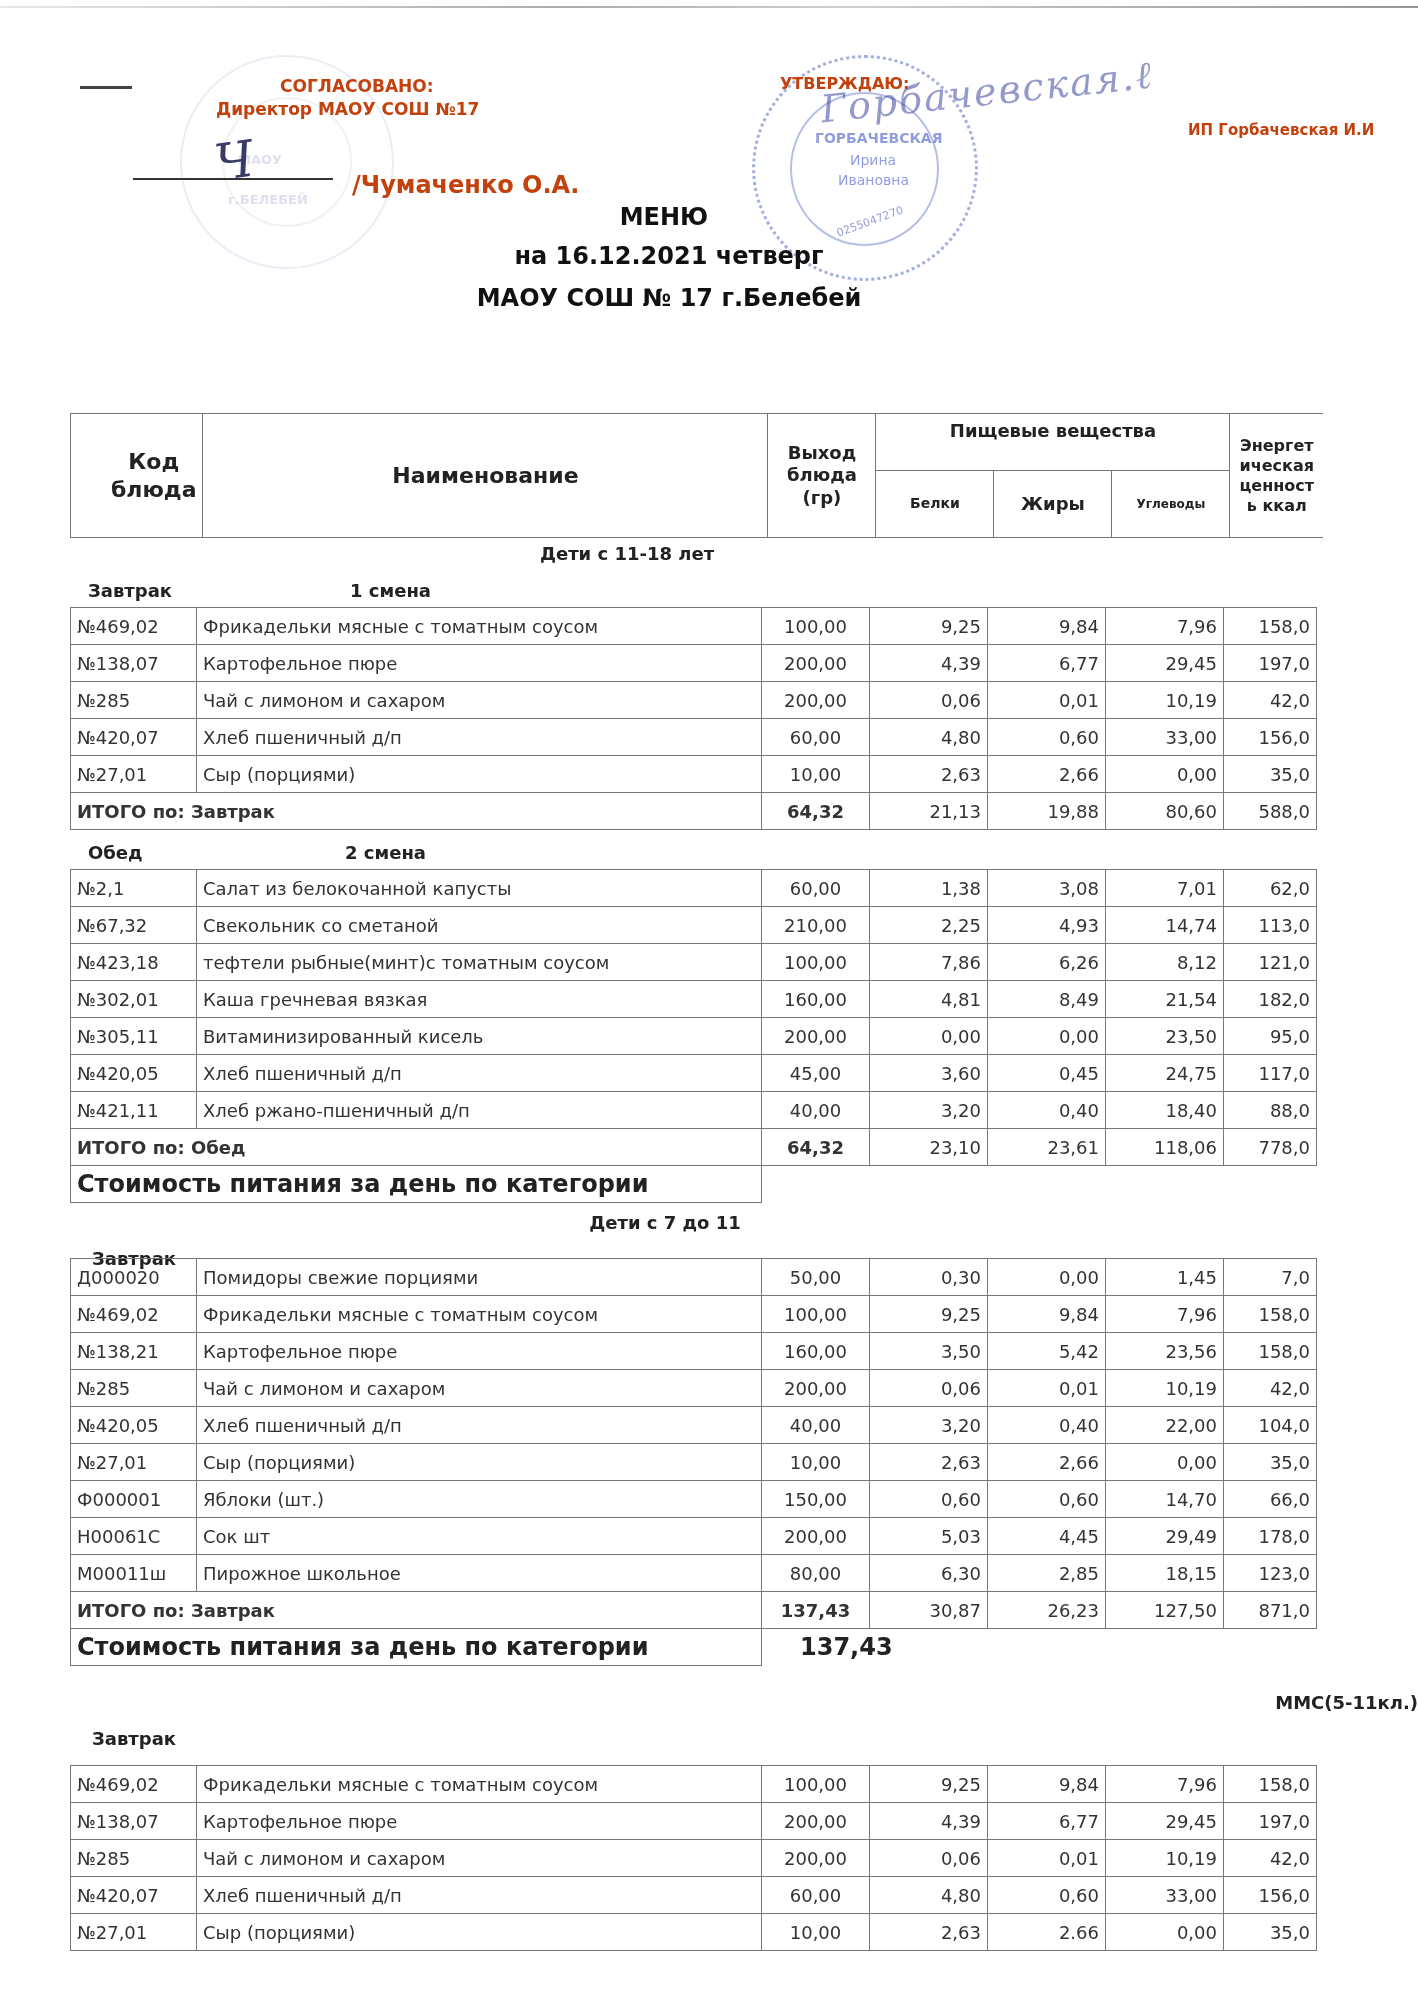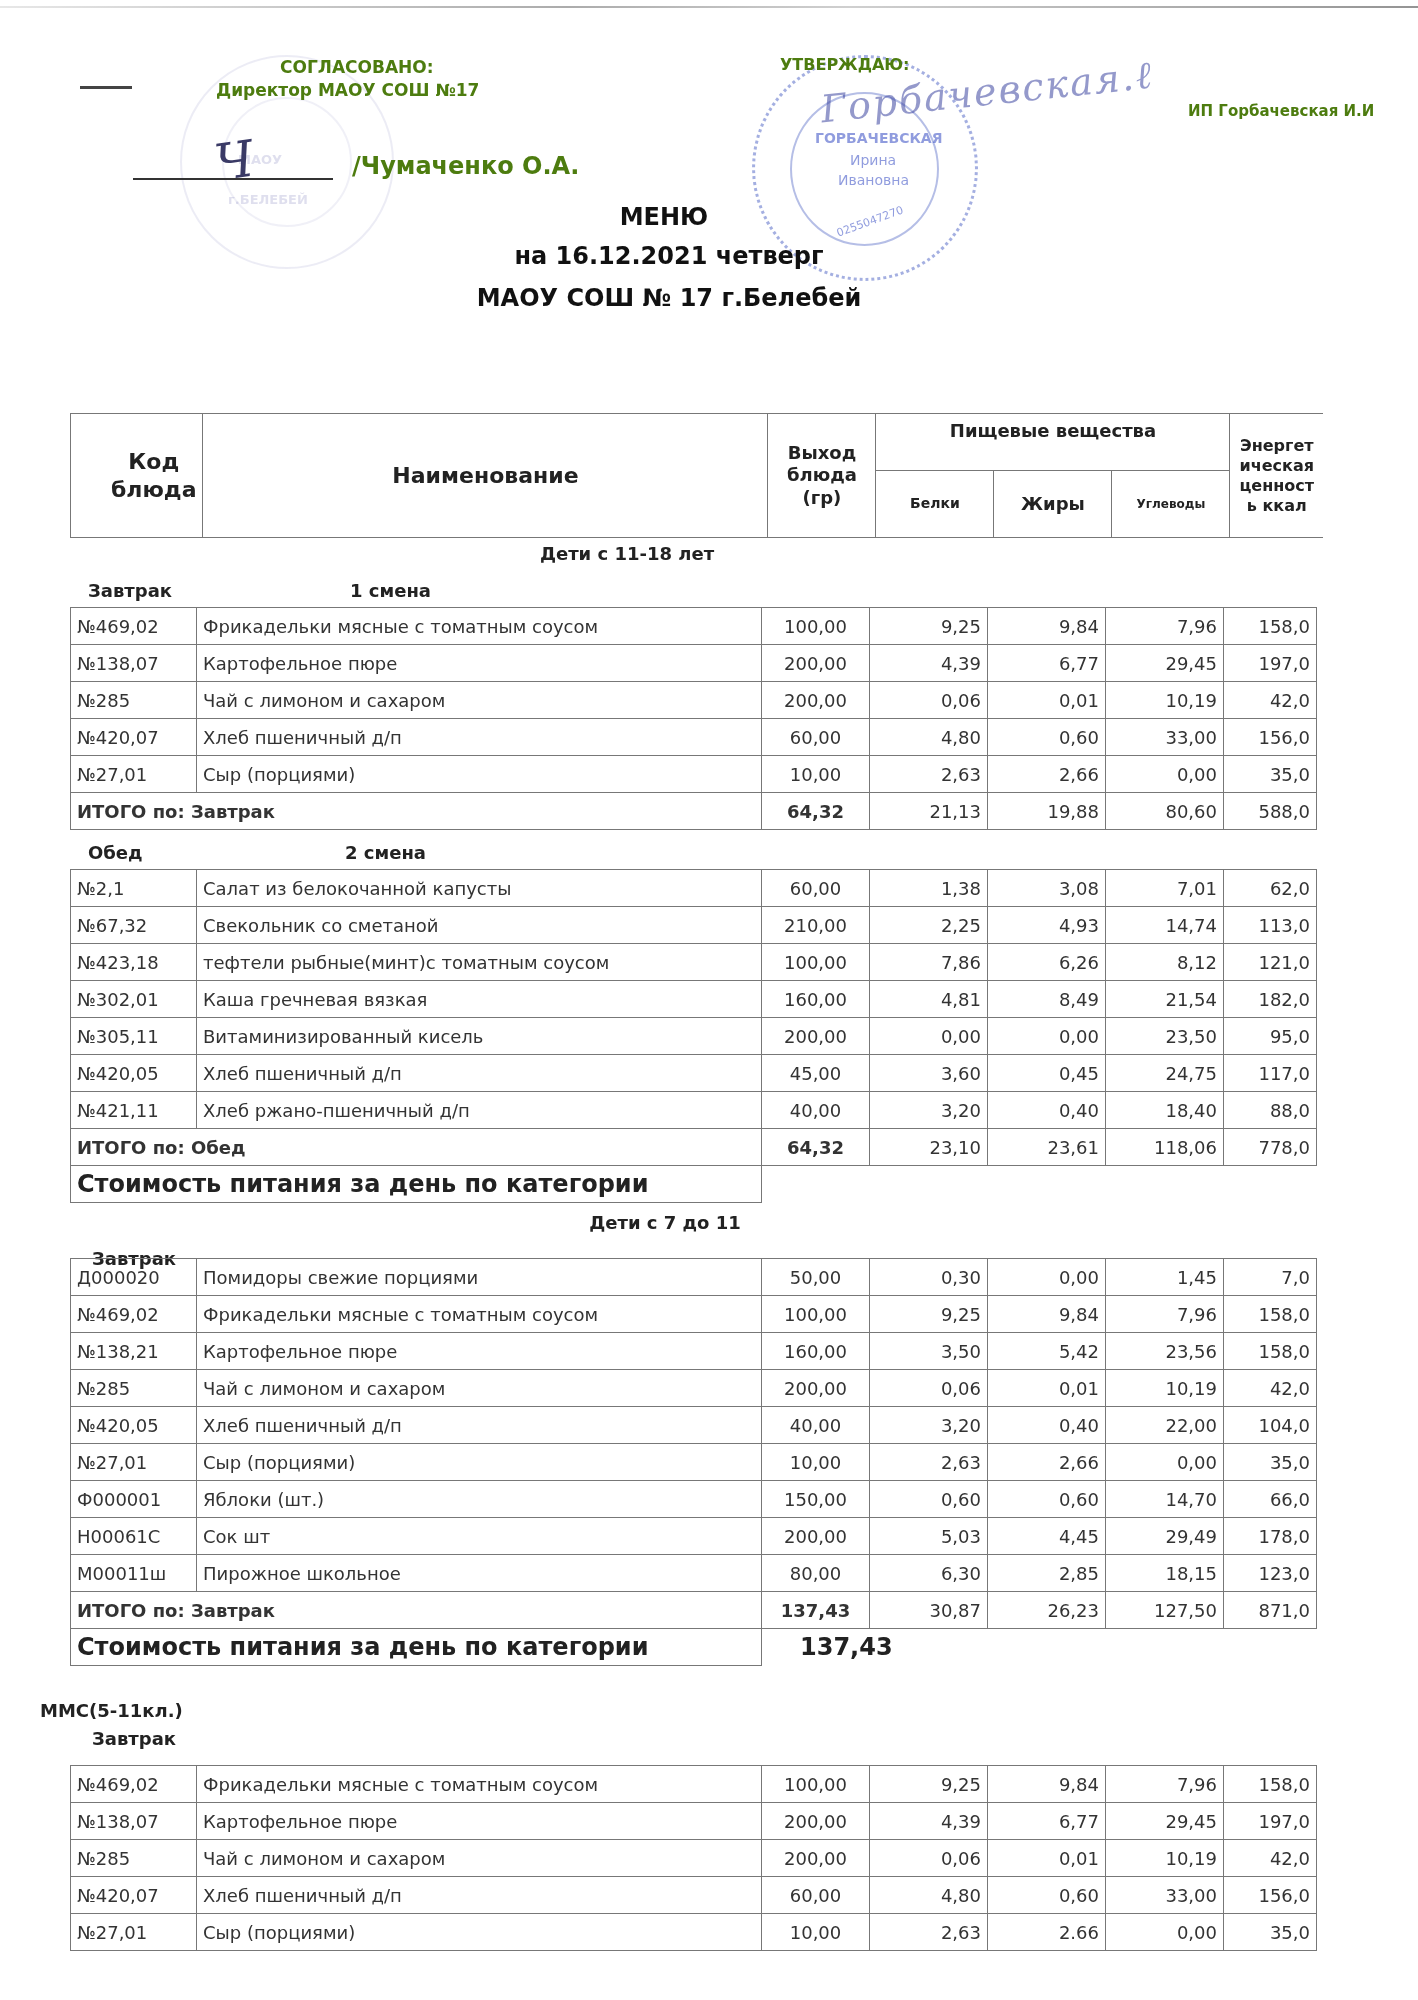--- a/index.html
+++ b/index.html
@@ -3,21 +3,21 @@
 <meta charset="utf-8">
 <style>
   html, body { margin:0; padding:0; }
   body {
     width:1418px; height:2000px; position:relative; overflow:hidden;
     background:#ffffff; color:#1a1a1a;
     font-family:"DejaVu Sans", sans-serif;
   }
   .top-rule { position:absolute; left:0; top:6px; width:1418px; height:2px; background:linear-gradient(90deg,#ddd,#888 40%,#bbb 60%,#666); opacity:.7; }
   .dash-left { position:absolute; left:80px; top:86px; width:52px; height:3px; background:#444; }
-  .hdr-text { position:absolute; font-weight:bold; font-size:17px; color:#4d7c0f; white-space:nowrap; }
+  .hdr-text { position:absolute; font-weight:bold; font-size:17px; color:#c2410c; white-space:nowrap;margin-top:19px; }
   .stamp { position:absolute; border-radius:50%; }
   .stamp-left { left:180px; top:55px; width:210px; height:210px; border:2px solid rgba(150,150,200,.18); }
   .stamp-left-inner { left:222px; top:97px; width:126px; height:126px; border:2px solid rgba(150,150,200,.14); }
   .stamp-right { left:752px; top:55px; width:220px; height:220px; border:3px dotted rgba(90,110,200,.55); }
   .stamp-right-inner { left:790px; top:92px; width:145px; height:150px; border:2px solid rgba(90,110,200,.45); }
   .stamp-text { position:absolute; color:rgba(70,90,200,.6); font-size:14px; font-weight:bold; text-align:center; white-space:nowrap; }
   .sig-line { position:absolute; left:133px; top:178px; width:200px; height:2px; background:#333; }
   .sig-mark { position:absolute; left:215px; top:132px; font-family:"DejaVu Serif", serif; font-style:italic; font-size:50px; color:#3a3a66; transform:rotate(-8deg); }
   .sig-right { position:absolute; left:820px; top:70px; font-family:"DejaVu Serif", serif; font-style:italic; font-size:38px; color:rgba(60,70,160,.55); letter-spacing:2px; transform:rotate(-6deg); white-space:nowrap; }
   .title { position:absolute; left:0; width:1418px; text-align:center; font-weight:bold; color:#111; font-size:24px; }
@@ -364,21 +364,21 @@
       </tr>
     </tbody>
   <tbody>
       <tr>
     <td colspan="2" class="cost-row" style="height:32px;">Стоимость питания за день по категории</td>
     <td colspan="5" class="cost-row" style="padding-left:38px;border-top:none;border-right:none;border-bottom:none;">137,43</td>
   </tr>
 </tbody>
   </table>
 
-<div class="section-label" style="left:0;width:1418px;text-align:left;top:1692px;padding-left:40px;box-sizing:border-box;margin-top:8px;">ММС(5-11кл.)</div>
+<div class="section-label" style="left:0;width:1418px;text-align:right;top:1692px;padding-left:40px;box-sizing:border-box;">ММС(5-11кл.)</div>
 <div class="section-label" style="left:92px;top:1728px;">Завтрак</div>
 
 <table class="grid" style="top:1765px;">
   <colgroup>
     <col class="c-code">
       <col class="c-name">
       <col class="c-yield">
       <col class="c-num">
       <col class="c-num">
       <col class="c-num">

